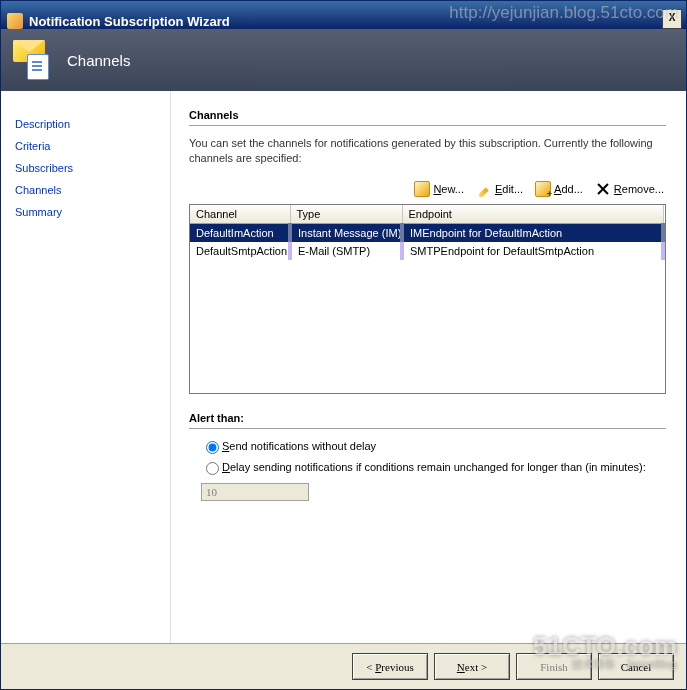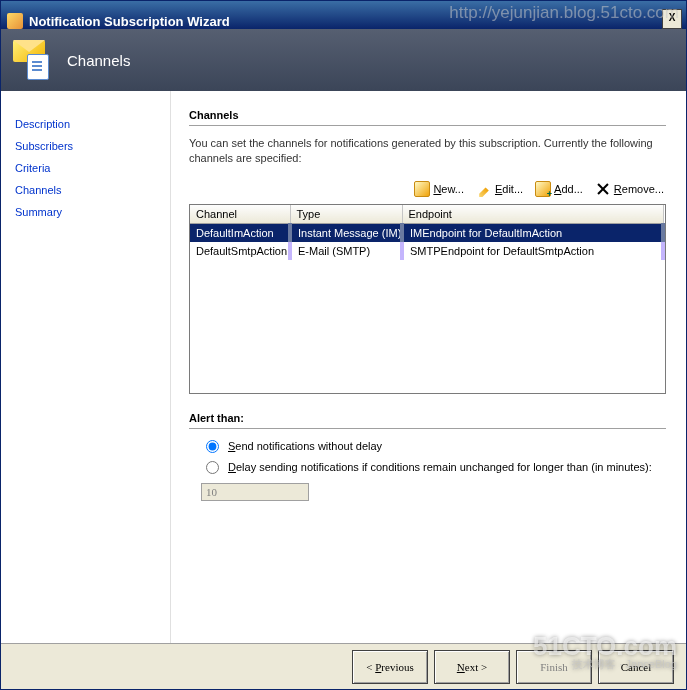--- a/index.html
+++ b/index.html
@@ -188,22 +188,21 @@
   .grid tr.selected td {
     background: #0a246a;
     color: #fff;
     border-right-color: #6a7aa0;
   }
   .alert-section {
     margin-top: 18px;
   }
   .radio-row {
     display:flex;
-    align-items:flex-start;
-    gap:6px;
+    align-items:center;
     margin: 6px 0 4px 12px;
     line-height:15px;
   }
   .radio-row input[type=radio]{ margin-top:1px;}
   .minutes-input {
     width: 108px;
     margin: 4px 0 0 12px;
     border: 1px solid #a0a0a0;
     background: #ece9d8;
     padding: 2px 4px;
@@ -216,21 +215,21 @@
     background: #ece9d8;
     border-top: 1px solid #a0a0a0;
     display:flex;
     align-items:center;
     justify-content:flex-end;
     padding: 0 12px;
     gap: 6px;
   }
   .win-btn {
     min-width: 76px;
-    height: 34px;
+    height: 27px;
     background: #ece9d8;
     border: 1px solid #404040;
     font-family: Tahoma;
     font-size: 11px;
     padding: 0 8px;
     cursor:pointer;
     box-shadow: inset 1px 1px 0 #fff, inset -1px -1px 0 #a0a0a0;
   }
   .win-btn:disabled { color:#808080; cursor:default;}
   .watermark-url {
@@ -271,22 +270,22 @@
     <div class="header-icon">
       <div class="envelope"></div>
       <div class="clipboard"></div>
     </div>
     <div class="header-title">Channels</div>
   </div>
 
   <div class="body-wrap">
     <div class="sidebar">
       <div class="nav-item">Description</div>
+      <div class="nav-item">Criteria</div>
       <div class="nav-item">Subscribers</div>
-      <div class="nav-item">Criteria</div>
       <div class="nav-item">Channels</div>
       <div class="nav-item">Summary</div>
     </div>
 
     <div class="content">
       <div class="section-heading">Channels</div>
       <hr class="hr-line">
       <div class="intro-text">You can set the channels for notifications generated by this subscription.  Currently the following channels are specified:</div>
 
       <div class="toolbar">

